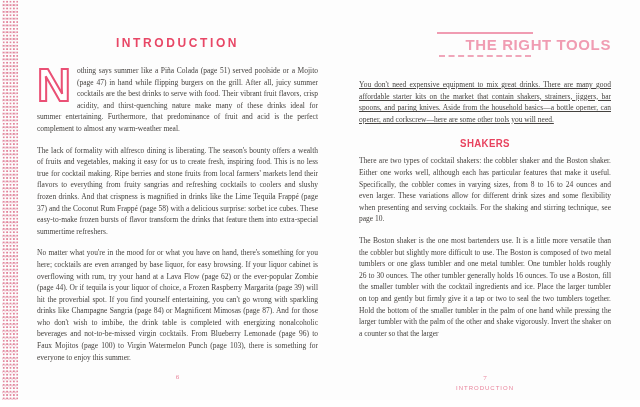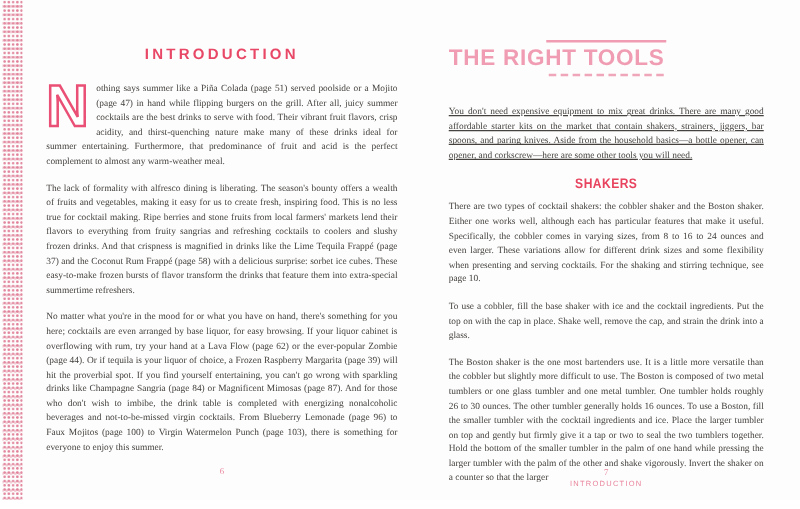--- a/index.html
+++ b/index.html
@@ -71,24 +71,24 @@
 
   .chapter-head { margin-top: 6px; }
   .rule-top {
     width: 96px;
     height: 2px;
     background: #f09cb2;
     margin: 0 auto 2px auto;
   }
   .chapter-title {
     margin: 0;
-    text-align: left;
+    text-align: right;
     font-family: "Liberation Sans", sans-serif;
     font-weight: bold;
-    font-size: 18px;
+    font-size: 15px;
     letter-spacing: 0.6px;
     color: #f09cb2;
   }
   .rule-bottom {
     width: 92px;
     border-top: 2px dashed #f0a6ba;
     margin: 2px auto 0 auto;
   }
 
   .intro-para { margin-top: 22px !important; margin-bottom: 12px !important; text-decoration: underline; }
@@ -150,21 +150,20 @@
   <div class="page page-right">
     <div class="chapter-head">
       <div class="rule-top"></div>
       <h1 class="chapter-title">THE RIGHT TOOLS</h1>
       <div class="rule-bottom"></div>
     </div>
     <p class="body-text intro-para">You don't need expensive equipment to mix great drinks. There are many good affordable starter kits on the market that contain shakers, strainers, jiggers, bar spoons, and paring knives. Aside from the household basics—a bottle opener, can opener, and corkscrew—here are some other tools you will need.</p>
     <h2 class="section-head">SHAKERS</h2>
     <div class="body-text">
       <p>There are two types of cocktail shakers: the cobbler shaker and the Boston shaker. Either one works well, although each has particular features that make it useful. Specifically, the cobbler comes in varying sizes, from 8 to 16 to 24 ounces and even larger. These variations allow for different drink sizes and some flexibility when presenting and serving cocktails. For the shaking and stirring technique, see page 10.</p>
-      <p>To use a cobbler, fill the base shaker with ice and the cocktail ingredients. Put the top on with the cap in place. Shake well, remove the cap, and strain the drink into a glass.</p>
       <p>The Boston shaker is the one most bartenders use. It is a little more versatile than the cobbler but slightly more difficult to use. The Boston is composed of two metal tumblers or one glass tumbler and one metal tumbler. One tumbler holds roughly 26 to 30 ounces. The other tumbler generally holds 16 ounces. To use a Boston, fill the smaller tumbler with the cocktail ingredients and ice. Place the larger tumbler on top and gently but firmly give it a tap or two to seal the two tumblers together. Hold the bottom of the smaller tumbler in the palm of one hand while pressing the larger tumbler with the palm of the other and shake vigorously. Invert the shaker on a counter so that the larger</p>
     </div>
     <div class="folio folio-right">
       <div class="folio-num">7</div>
       <div class="folio-label">INTRODUCTION</div>
     </div>
   </div>
 
 </div>
 

